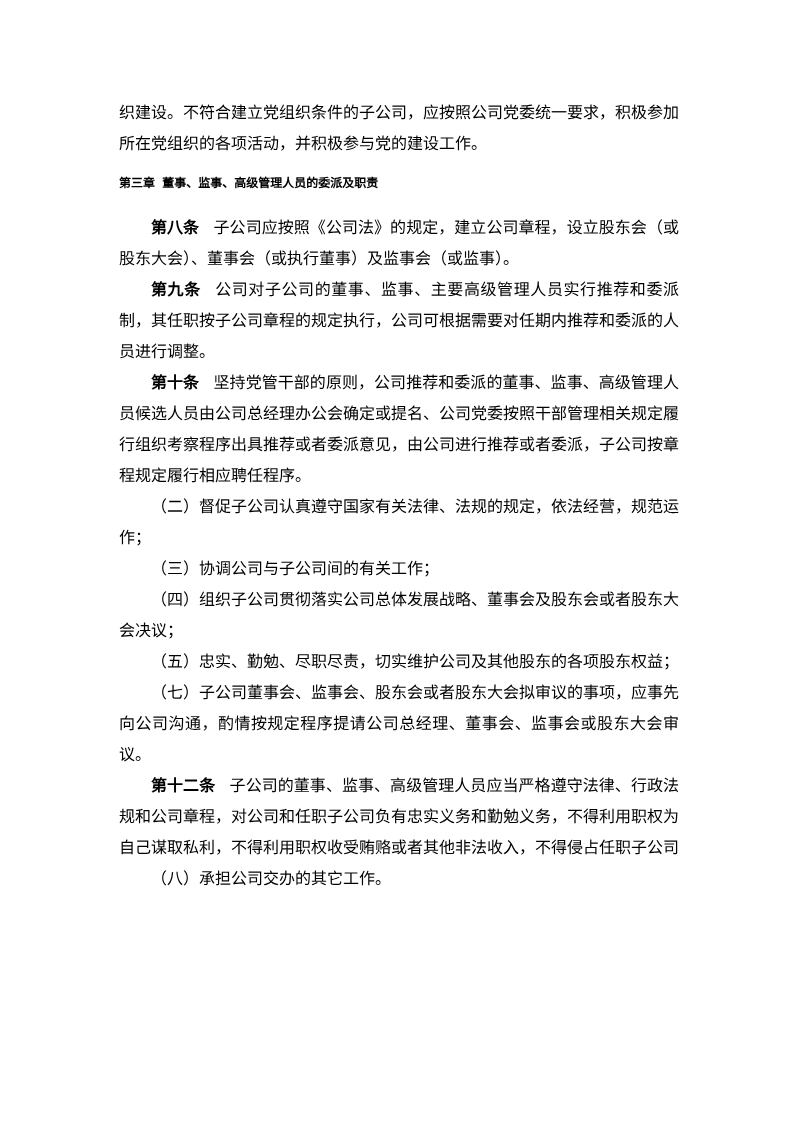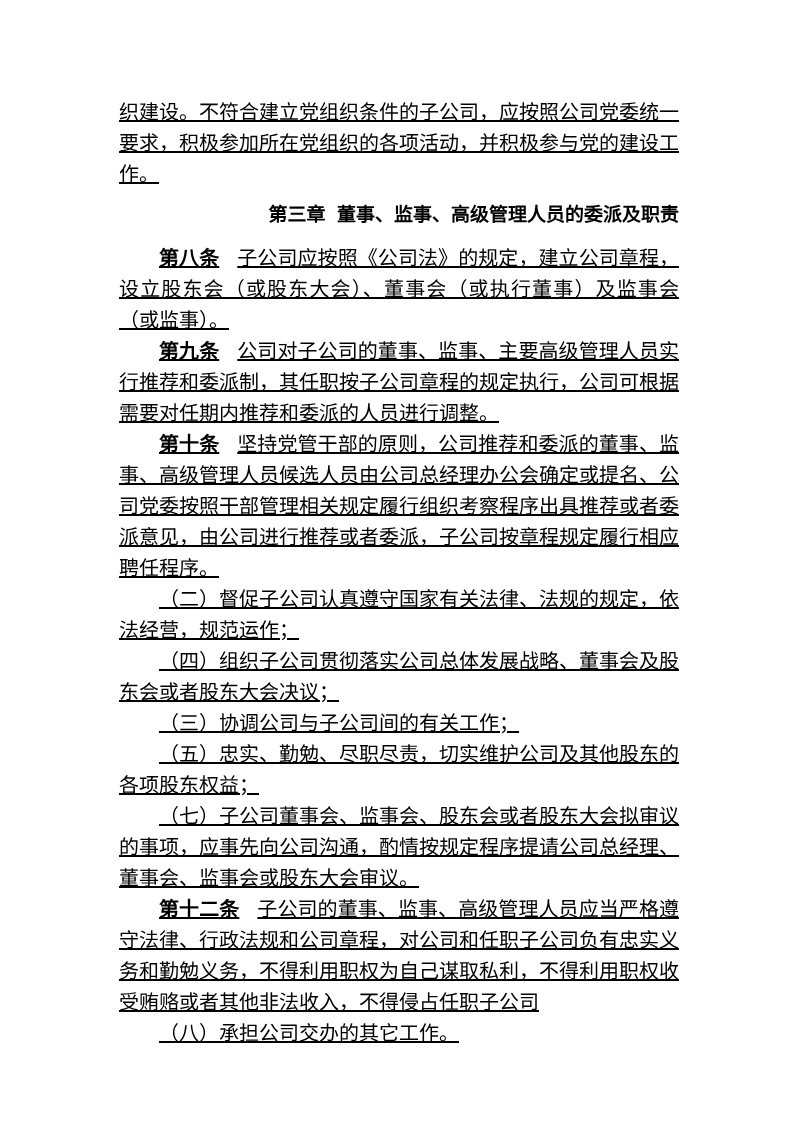--- a/index.html
+++ b/index.html
@@ -12,32 +12,31 @@
     overflow: hidden;
   }
   .page {
     width: 793px;
     height: 1122px;
     background: #ffffff;
     padding: 97px 114px 0 119px;
     overflow: hidden;
   }
   .para {
-    font-size: 20px;
+    font-size: 16px;
     line-height: 31px;
     text-align: justify;
     letter-spacing: 0;
-    text-decoration: underline;
   }
   .indent { text-indent: 2em; }
   .chapter-heading {
-    font-size: 19px;
+    font-size: 12px;
     line-height: 31px;
     font-weight: bold;
-    text-align: right;
+    text-align: left;
     margin: 9px 0 13px 0;
   }
   .chapter-number { margin-right: 0.6em; }
   .article-label {
     font-weight: bold;
     margin-right: 0.9em;
     margin-top: 20px;
   }
 </style>
 </head>
@@ -58,22 +57,22 @@
   <p class="para indent">
     <span class="article-label">第九条</span><span>公司对子公司的董事、监事、主要高级管理人员实行推荐和委派制，其任职按子公司章程的规定执行，公司可根据需要对任期内推荐和委派的人员进行调整。</span>
   </p>
 
   <p class="para indent">
     <span class="article-label">第十条</span><span>坚持党管干部的原则，公司推荐和委派的董事、监事、高级管理人员候选人员由公司总经理办公会确定或提名、公司党委按照干部管理相关规定履行组织考察程序出具推荐或者委派意见，由公司进行推荐或者委派，子公司按章程规定履行相应聘任程序。</span>
   </p>
 
 
   <p class="para indent">（二）督促子公司认真遵守国家有关法律、法规的规定，依法经营，规范运作；</p>
+  <p class="para indent">（三）协调公司与子公司间的有关工作；</p>
   <p class="para indent">（四）组织子公司贯彻落实公司总体发展战略、董事会及股东会或者股东大会决议；</p>
-  <p class="para indent">（三）协调公司与子公司间的有关工作；</p>
   <p class="para indent">（五）忠实、勤勉、尽职尽责，切实维护公司及其他股东的各项股东权益；</p>
   <p class="para indent">（七）子公司董事会、监事会、股东会或者股东大会拟审议的事项，应事先向公司沟通，酌情按规定程序提请公司总经理、董事会、监事会或股东大会审议。</p>
   <p class="para indent">
     <span class="article-label">第十二条</span><span>子公司的董事、监事、高级管理人员应当严格遵守法律、行政法规和公司章程，对公司和任职子公司负有忠实义务和勤勉义务，不得利用职权为自己谋取私利，不得利用职权收受贿赂或者其他非法收入，不得侵占任职子公司</span>
   </p>
 
   <p class="para indent">（八）承担公司交办的其它工作。</p>
 
 </div>
 

